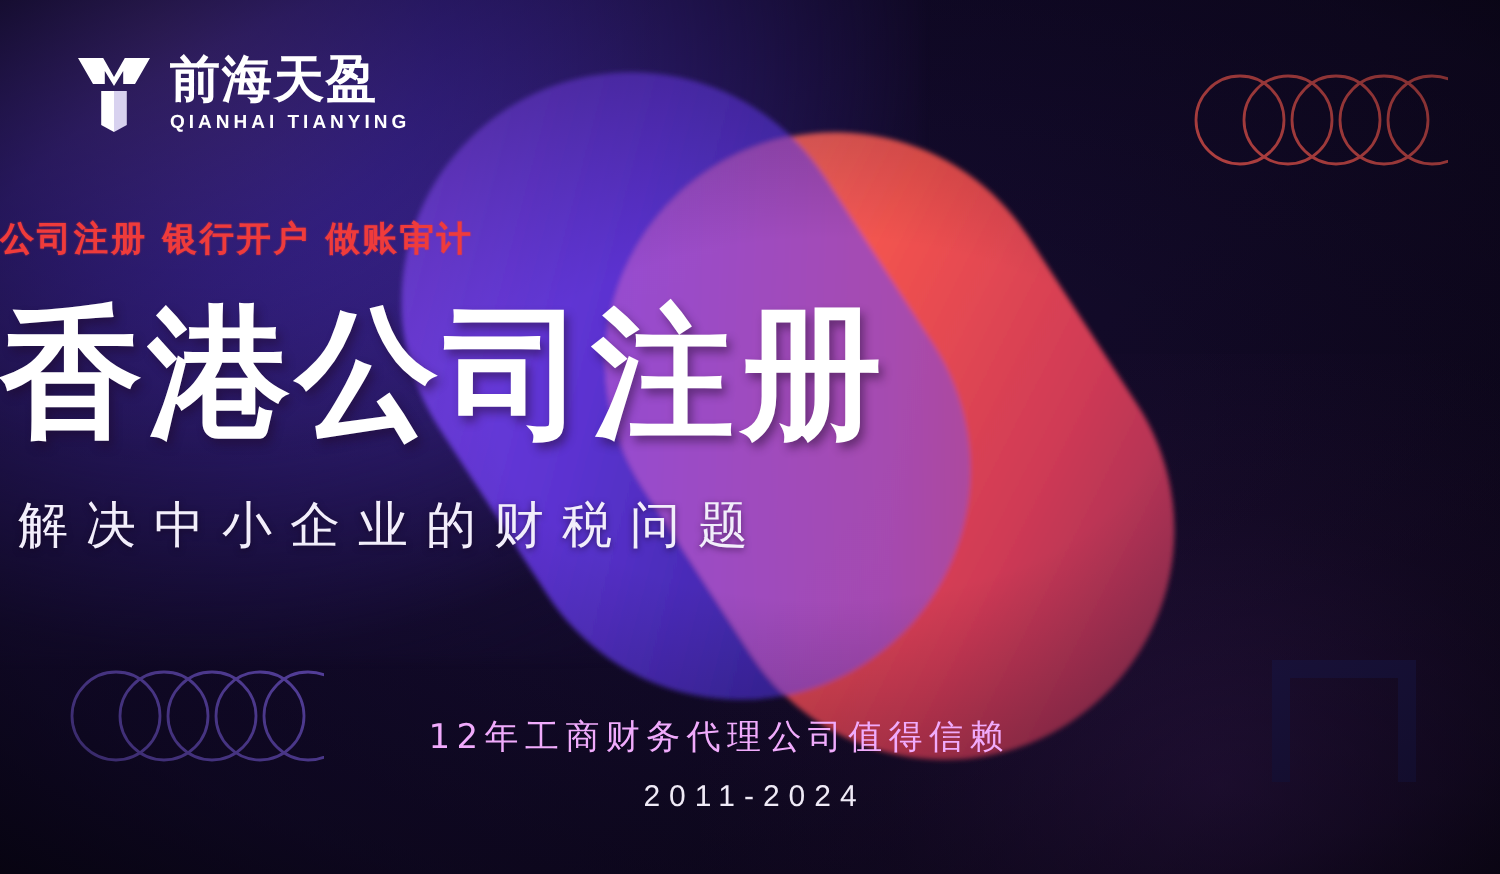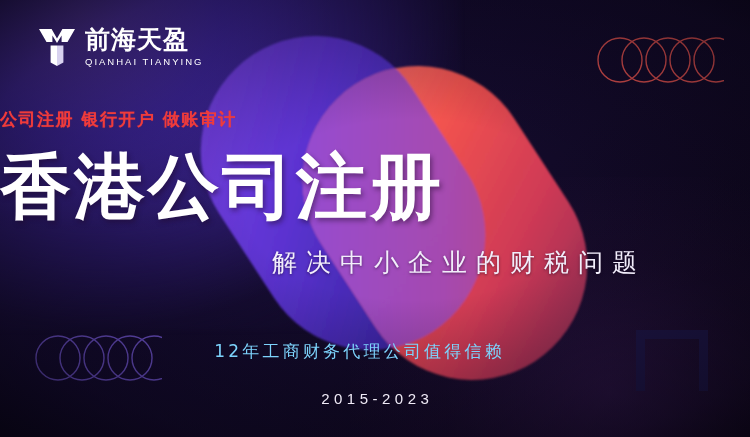--- a/index.html
+++ b/index.html
@@ -98,21 +98,21 @@
     color: #ffffff;
     font-size: 25px;
     font-weight: 700;
     letter-spacing: 1px;
     white-space: nowrap;
     font-family: "DejaVu Sans", "Liberation Sans", sans-serif;
   }
   .logo-en {
     color: #ffffff;
     font-size: 9.5px;
-    font-weight: 400;
+    font-weight: 700;
     letter-spacing: 2.0px;
     margin-top: 5px;
     white-space: nowrap;
   }
 
   
   .content {
     position: absolute;
     left: 0;
     top: 0;
@@ -145,36 +145,36 @@
     letter-spacing: 3px;
     line-height: 1.05;
     font-family: "DejaVu Sans", "Liberation Sans", sans-serif;
     text-shadow: 2px 3px 5px rgba(30,8,40,0.45);
   }
   .subline {
     position: absolute;
     left: 0;
     top: 246px;
     width: 646px;
-    text-align: right;
+    text-align: left;
     color: #f2eefb;
     font-size: 25px;
     font-weight: 300;
     letter-spacing: 9px;
     text-indent: 9px;
     font-family: "DejaVu Sans", "Liberation Sans", sans-serif;
     text-shadow: 0 1px 3px rgba(20,6,30,0.55);
   }
   .tagline {
     position: absolute;
     left: 0;
-    top: 340px;
+    top: 357px;
     width: 716px;
     text-align: center;
-    color: #7dd3fc;
+    color: #f0abfc;
     font-size: 17px;
     font-weight: 400;
     letter-spacing: 3.2px;
     text-indent: 3.2px;
     font-family: "DejaVu Sans", "Liberation Sans", sans-serif;
   }
   .years {
     position: absolute;
     left: 0;
     top: 390px;
@@ -276,16 +276,16 @@
       <div class="logo-cn">前海天盈</div>
       <div class="logo-en">QIANHAI  TIANYING</div>
     </div>
   </div>
 
   <div class="content">
     <div class="kicker">公司注册 银行开户 做账审计</div>
     <div class="headline">香港公司注册</div>
     <div class="subline">解决中小企业的财税问题</div>
     <div class="tagline">12年工商财务代理公司值得信赖</div>
-    <div class="years">2015-2023</div>
+    <div class="years">2011-2024</div>
   </div>
 
 </div>
 
 </body></html>

